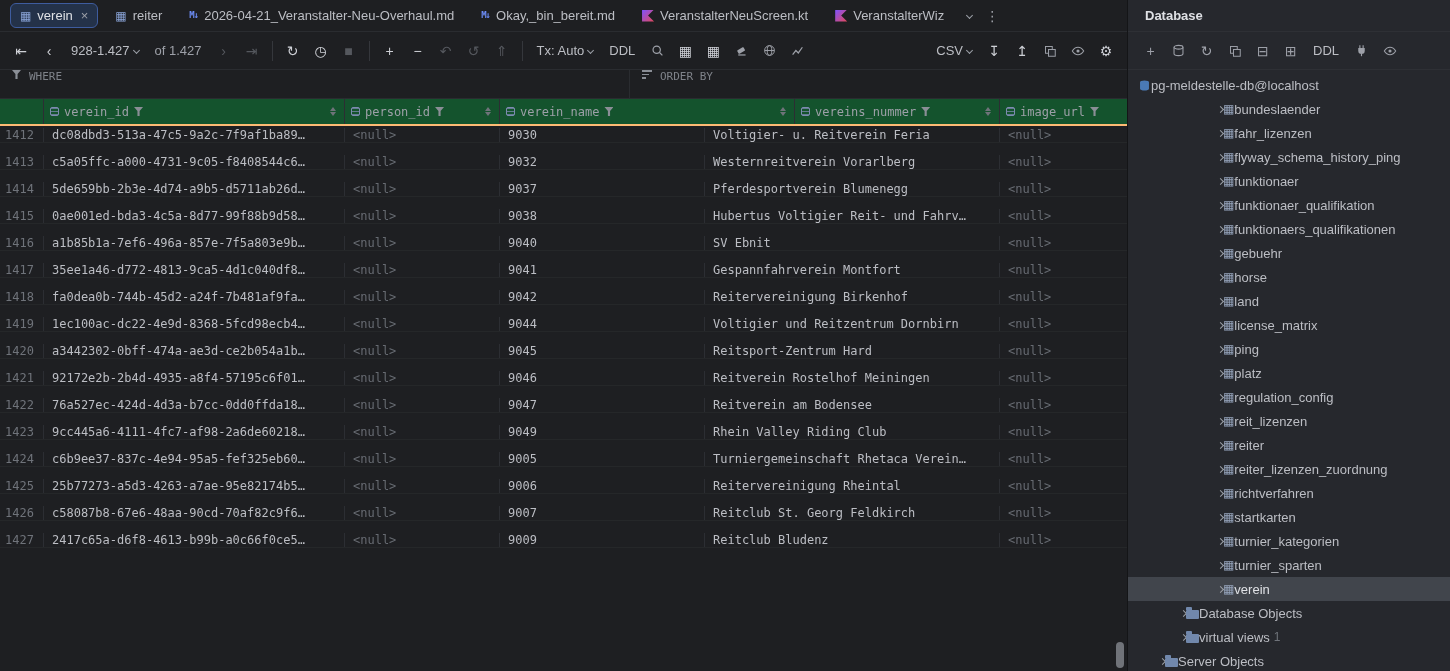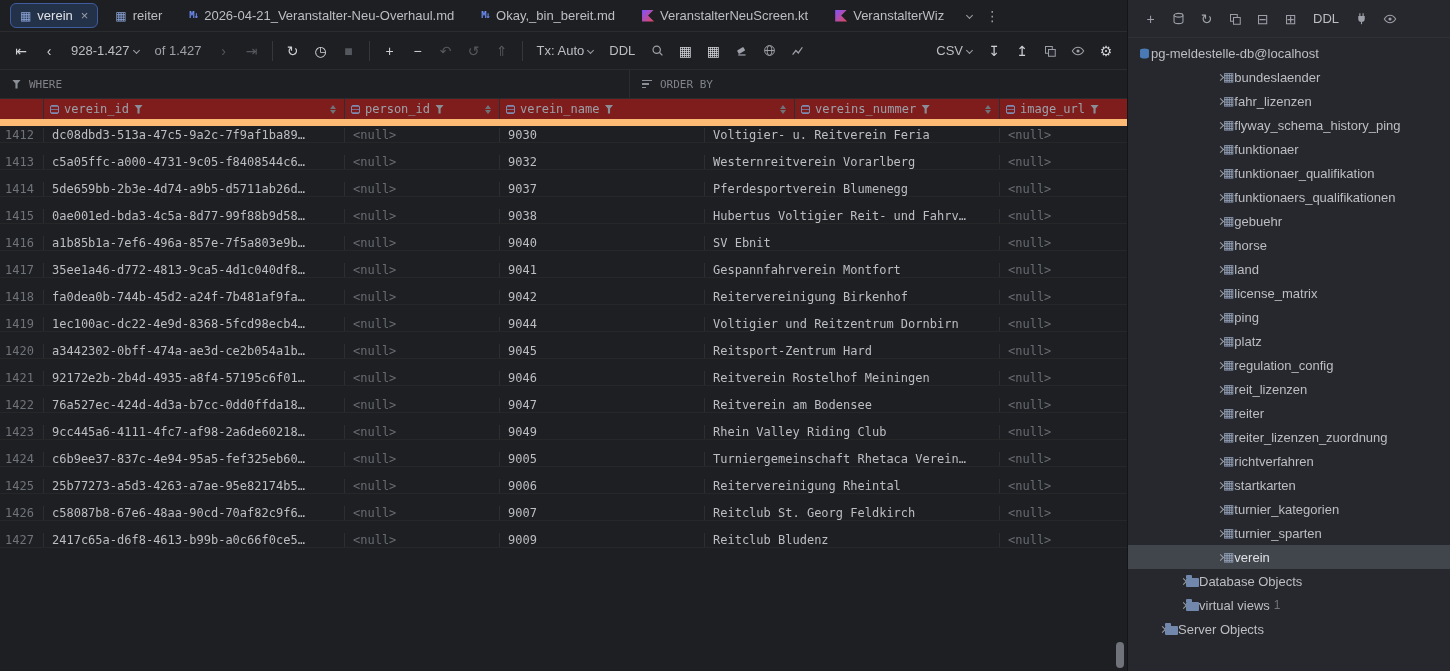--- a/index.html
+++ b/index.html
@@ -22,29 +22,29 @@
 
 .toolbar{height:38px;display:flex;align-items:center;gap:2px;padding:0 8px;border-bottom:1px solid #2a2c30;flex:none}
 .tbtn{min-width:26px;height:26px;display:flex;align-items:center;justify-content:center;border-radius:4px;color:#ced0d6;font-size:14px;gap:5px;line-height:1}
 .dis{color:#55585e!important}
 .tsep{width:1px;height:20px;background:#35373c;margin:0 5px;flex:none}
 .tlabel{display:flex;align-items:center;gap:4px;padding:0 7px;height:26px;border-radius:4px;color:#bcbec4;white-space:nowrap}
 .dim{color:#9da0a8}
 .tspacer{flex:1}
 
 .filterbar{height:29px;display:flex;align-items:center;border-bottom:1px solid #2a2c30;font-family:"DejaVu Sans Mono",monospace;font-size:11px;color:#7f838a;flex:none}
-.fseg{display:flex;align-items:center;gap:8px;padding:0 12px;height:100%}
+.fseg{display:flex;gap:8px;padding:0 12px;height:100%}
 .fseg.where{width:630px;border-right:1px solid #2a2c30}
 .funnel{width:9px;height:9px;background:#8a8e96;clip-path:polygon(0 0,100% 0,62% 45%,62% 100%,38% 100%,38% 45%);flex:none}
 .orderbars{display:flex;flex-direction:column;gap:2px;flex:none}
 .orderbars i{display:block;height:1.5px;background:#8a8e96}
 .orderbars i:nth-child(1){width:10px}.orderbars i:nth-child(2){width:7px}.orderbars i:nth-child(3){width:4px}
 
 .gridwrap{flex:1;position:relative;overflow:hidden}
-.ghead{height:27px;display:flex;border-bottom:7px solid #fdba74;background:#7f1d1d;position:relative;z-index:2;font-family:"DejaVu Sans Mono",monospace;font-size:12px;color:#9da0a8}
+.ghead{height:27px;display:flex;border-bottom:2px solid #fdba74;background:#14532d;position:relative;z-index:2;font-family:"DejaVu Sans Mono",monospace;font-size:12px;color:#9da0a8}
 .hcell{display:flex;align-items:center;gap:5px;padding:0 6px;border-right:1px solid #2c2e33;flex:none;overflow:hidden}
 .hcorner{width:44px;border-right:1px solid #2c2e33;flex:none}
 .colicon{width:9px;height:9px;border:1px solid #7d8bb0;border-radius:2px;flex:none;background:repeating-linear-gradient(180deg,rgba(125,139,176,.75) 0 1px,transparent 1px 3px)}
 .hspace{flex:1}
 .sortud{display:flex;flex-direction:column;align-items:center;gap:1px;flex:none;padding-right:2px}
 .tri-u{width:0;height:0;border-left:3px solid transparent;border-right:3px solid transparent;border-bottom:4px solid #6f737a}
 .tri-d{width:0;height:0;border-left:3px solid transparent;border-right:3px solid transparent;border-top:4px solid #6f737a}
 .gbody{margin-top:-10px;position:relative;z-index:1}
 .trow{display:flex;height:27px;align-items:flex-end;border-bottom:1px solid #252729}
 .cell{display:flex;align-items:center;padding:0 8px;font-family:"DejaVu Sans Mono",monospace;font-size:12px;color:#bcbec4;border-right:1px solid #2c2e33;white-space:nowrap;overflow:hidden;flex:none}
@@ -382,20 +382,23 @@
         </div>
       </div>
 
       <div class="vscroll">
         <div class="vthumb"></div>
       </div>
     </div>
   </div>
 
   <div class="dbpanel">
+    <div class="dbhead">
+      <span>Database</span>
+    </div>
 
     <div class="dbtoolbar">
       <span class="tbtn">+</span>
       <span class="tbtn">
         <svg width="13" height="13" viewBox="0 0 16 16">
             <ellipse cx="8" cy="4" rx="5.5" ry="2.3" fill="none" stroke="#9da0a8" stroke-width="1.3"></ellipse>
             <path d="M2.5 4v8c0 1.3 2.5 2.3 5.5 2.3s5.5-1 5.5-2.3V4" fill="none" stroke="#9da0a8" stroke-width="1.3"></path>
           </svg>
       </span>
       <span class="tbtn">↻</span>

